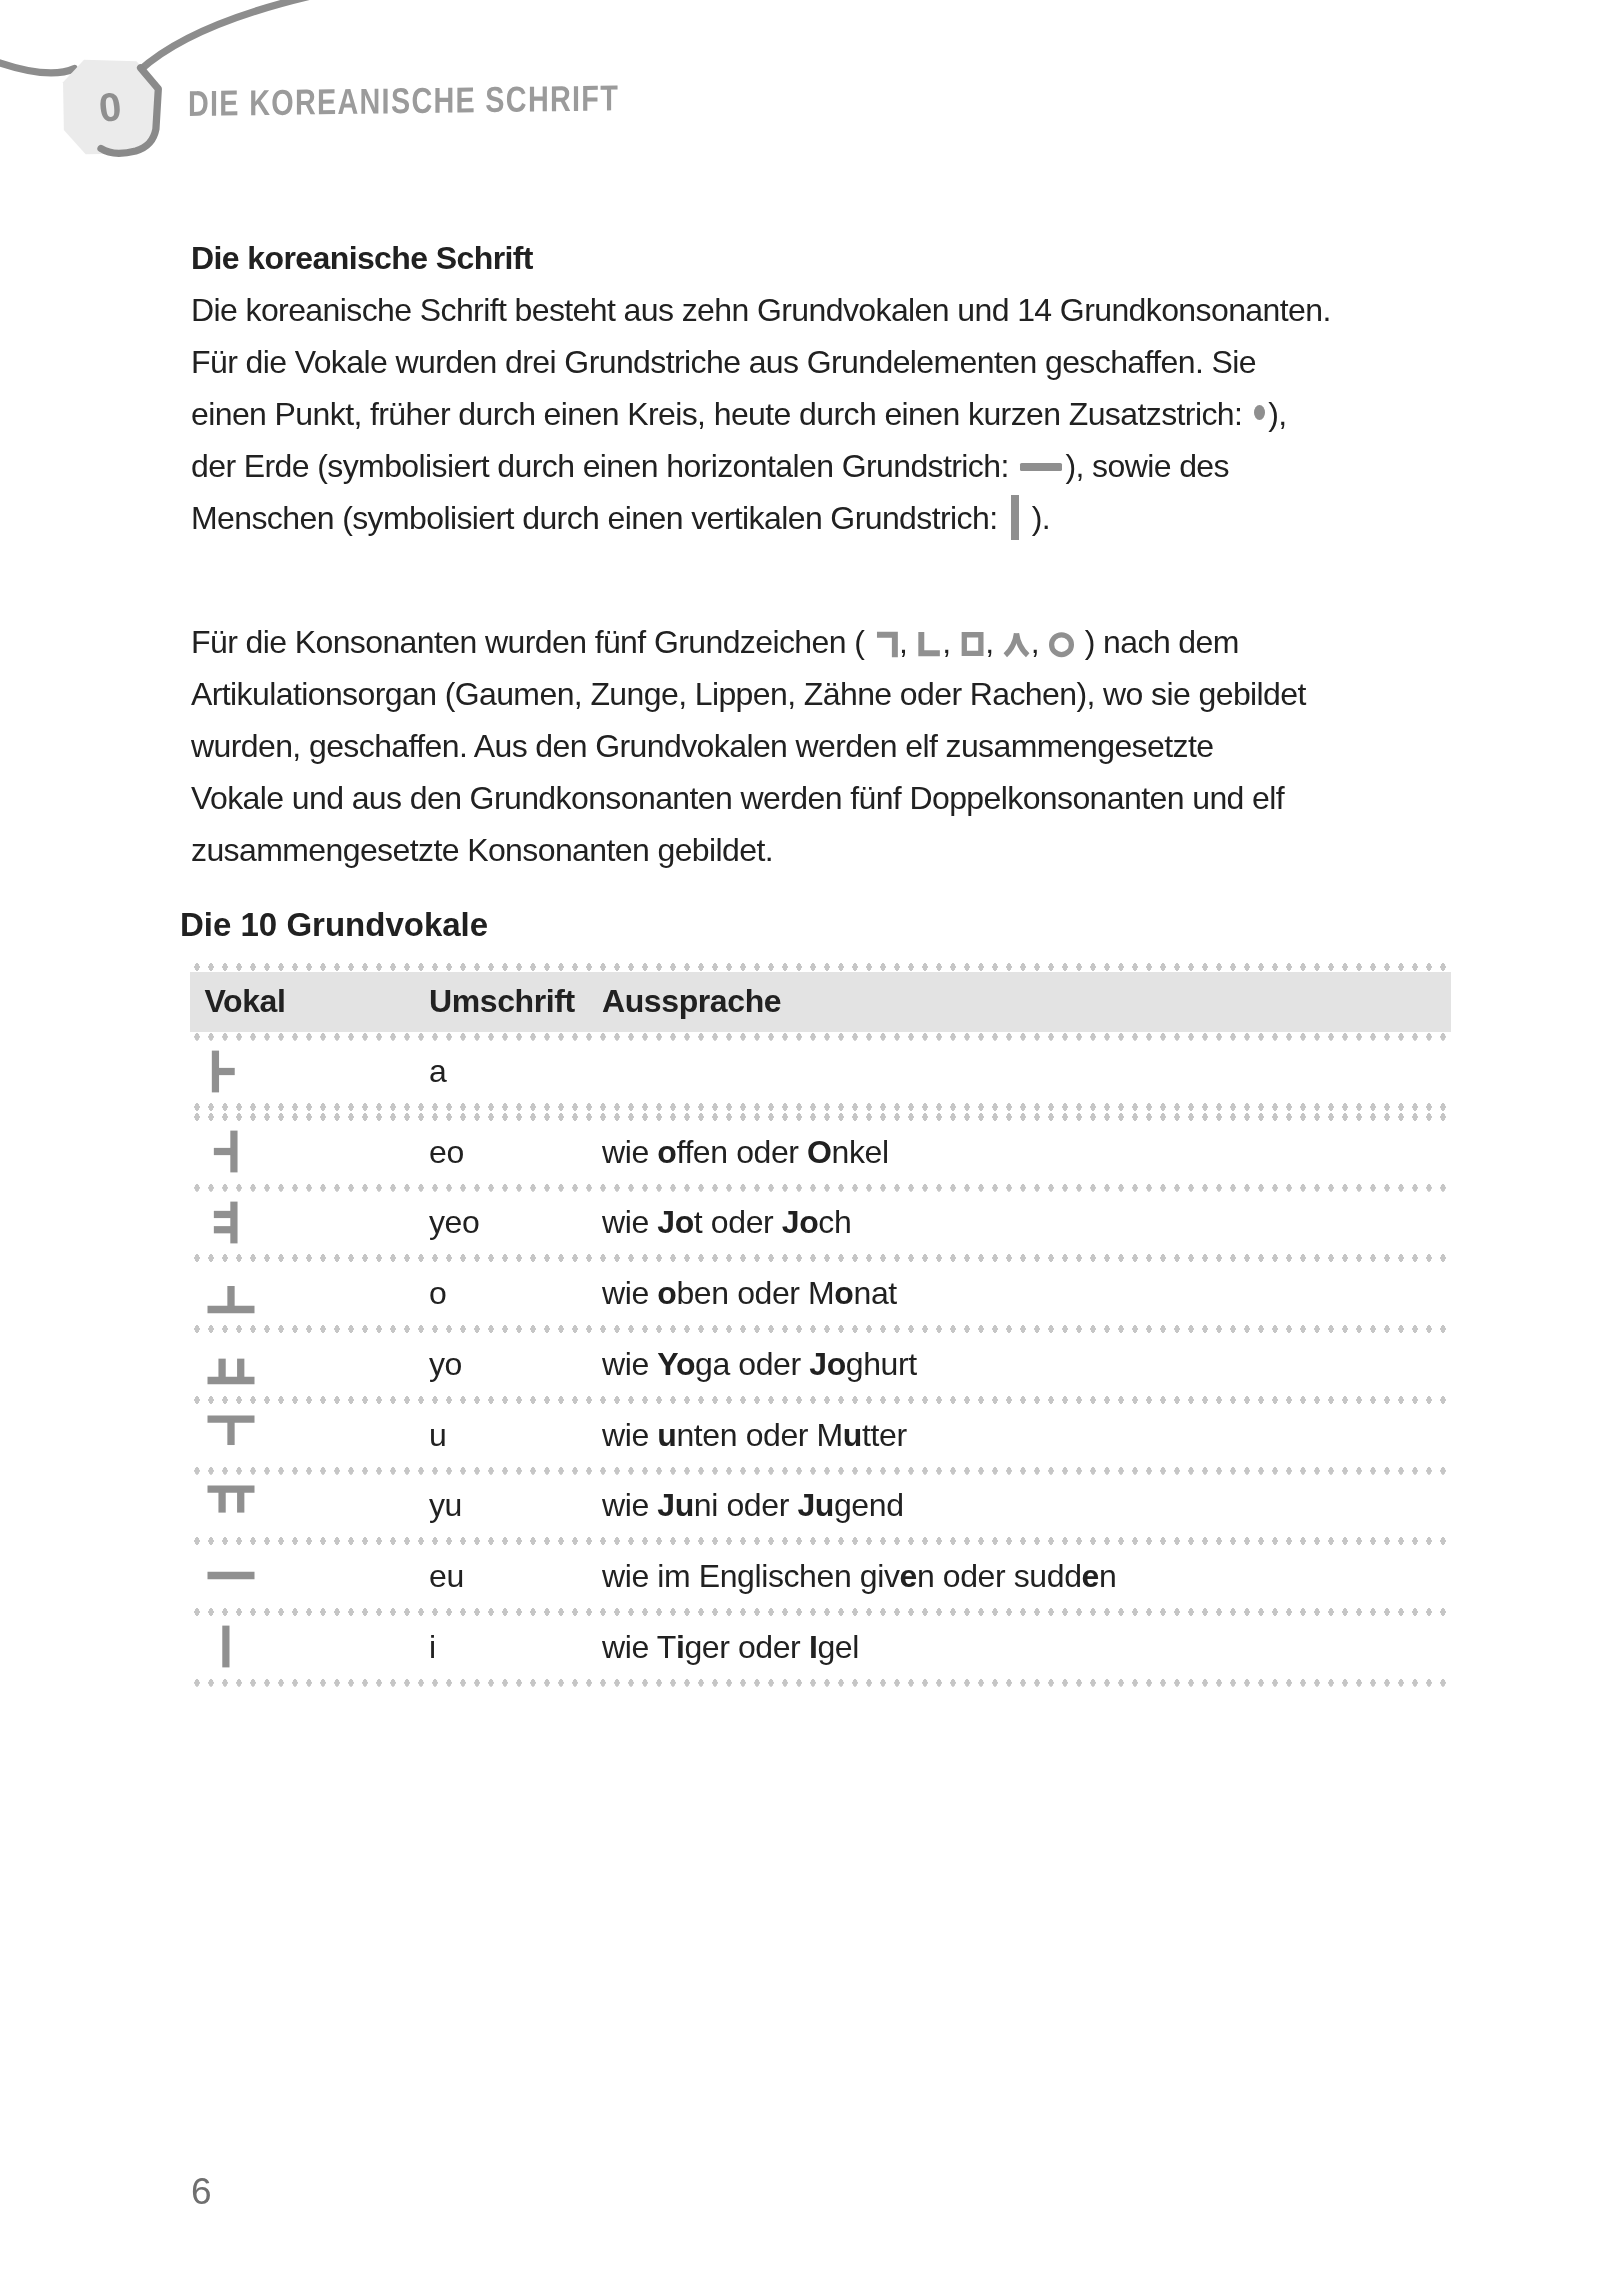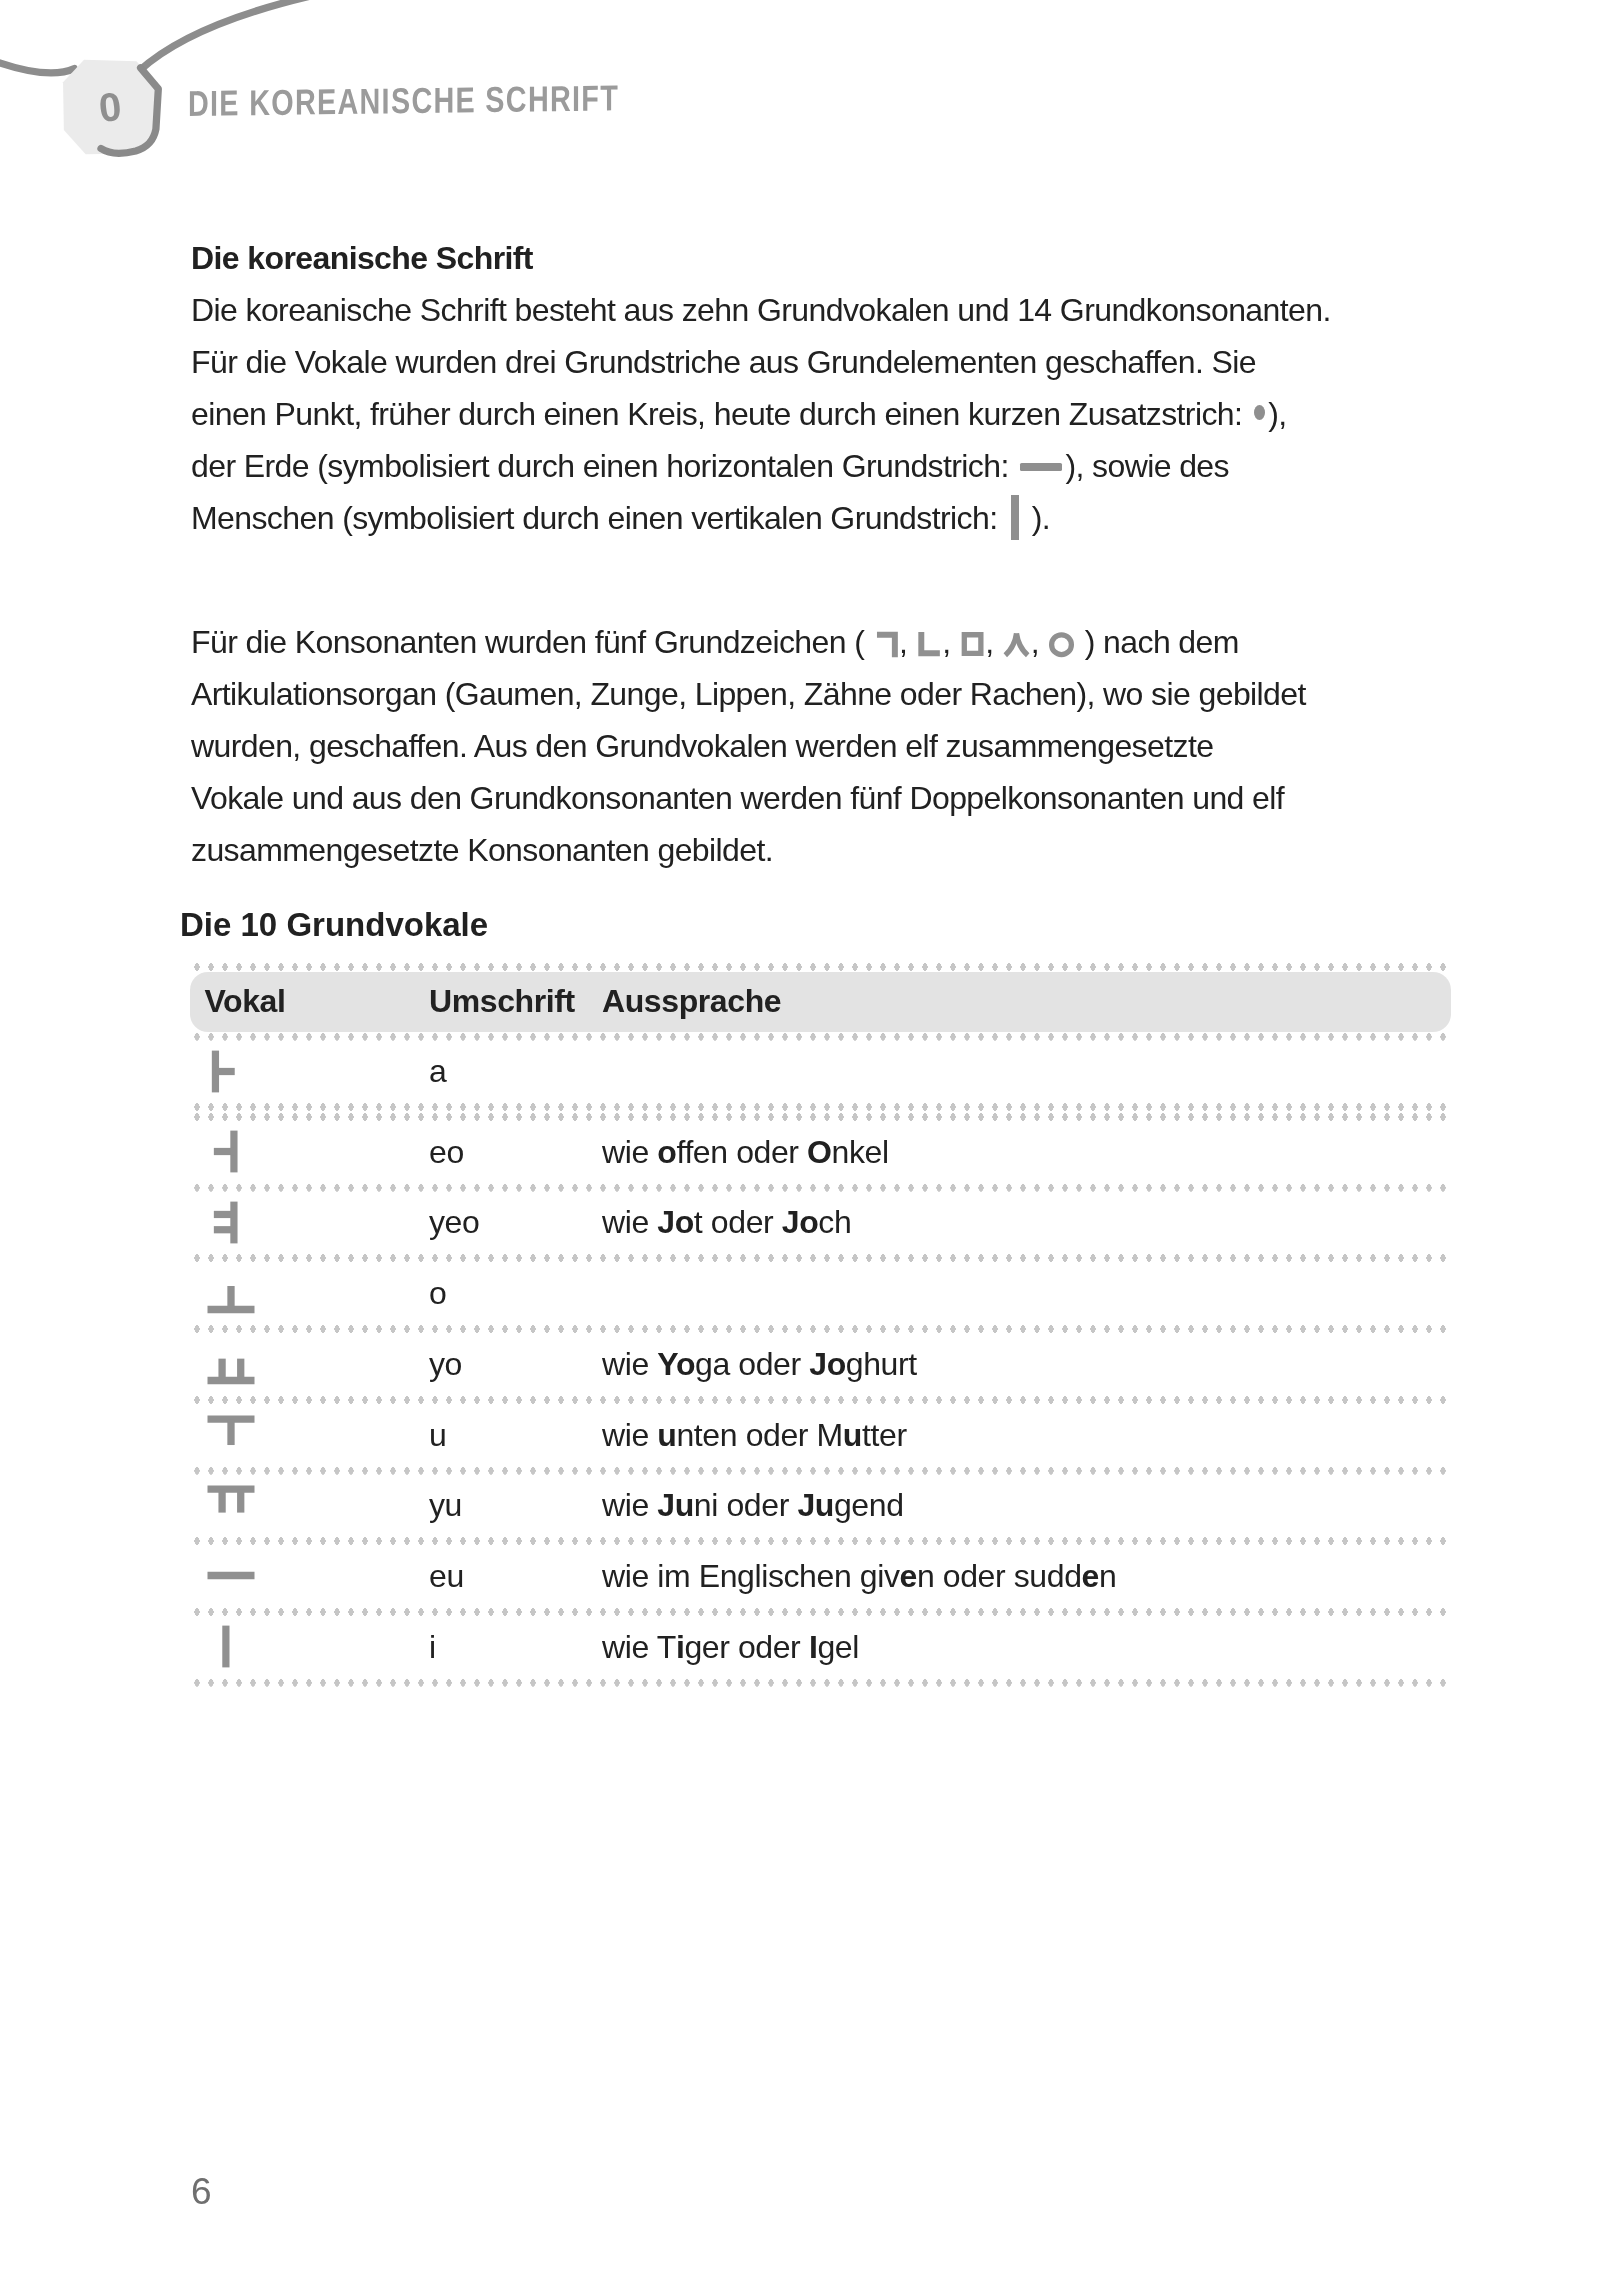--- a/index.html
+++ b/index.html
@@ -32,21 +32,21 @@
   
   .tbl-heading{position:absolute;left:180px;top:906px;font-size:33px;font-weight:700;}
   .vtable{position:absolute;left:190px;top:962px;width:1261px;}
   .dots{
     height:9.7px;
     background-image:radial-gradient(2.7px 3.9px at 50% 50%, #c6c6c6 96%, rgba(198,198,198,0));
     background-size:14px 9.7px;background-repeat:repeat-x;background-position:left center;
   }
   .thead{
     display:flex;align-items:center;height:60px;background:#e3e3e3;
-    font-size:32px;font-weight:700;letter-spacing:-0.4px;border-radius:18px;
+    font-size:32px;font-weight:700;letter-spacing:-0.4px;
   }
   .trow{display:flex;align-items:center;height:61px;font-size:32px;letter-spacing:-0.4px;}
   .c1{width:195px;padding-left:14.5px;box-sizing:border-box;flex:none;}
   .c2{width:173px;flex:none;margin-left:44px;}
   .c3{flex:1;white-space:nowrap;}
   
   .pagenum{position:absolute;left:191px;top:2171px;font-size:37px;color:#6f6f6f;}
 </style>
 </head>
 <body>
@@ -131,20 +131,21 @@
           <div class="c2">yeo</div>
           <div class="c3">wie <b class="bd">Jo</b>t oder <b class="bd">Jo</b>ch</div>
         </div>
         <div class="dots"></div>
         <div class="trow">
           <div class="c1"><span class="jamo"><svg width="52" height="47" viewBox="0 0 64 58">
                 <path d="M3 50 H61" stroke="#909090" stroke-width="9" fill="none"></path>
                 <path d="M32 50 V21" stroke="#909090" stroke-width="9" fill="none"></path>
               </svg></span></div>
           <div class="c2">o</div>
+          <div class="c3">wie <b class="bd">o</b>ben oder M<b class="bd">o</b>nat</div>
         </div>
         <div class="dots"></div>
         <div class="trow">
           <div class="c1"><span class="jamo"><svg width="52" height="47" viewBox="0 0 64 58">
                 <path d="M3 50 H61" stroke="#909090" stroke-width="9" fill="none"></path>
                 <path d="M21 50 V23" stroke="#909090" stroke-width="9" fill="none"></path>
                 <path d="M44 50 V23" stroke="#909090" stroke-width="9" fill="none"></path>
               </svg></span></div>
           <div class="c2">yo</div>
           <div class="c3">wie <b class="bd">Yo</b>ga oder <b class="bd">Jo</b>ghurt</div>

